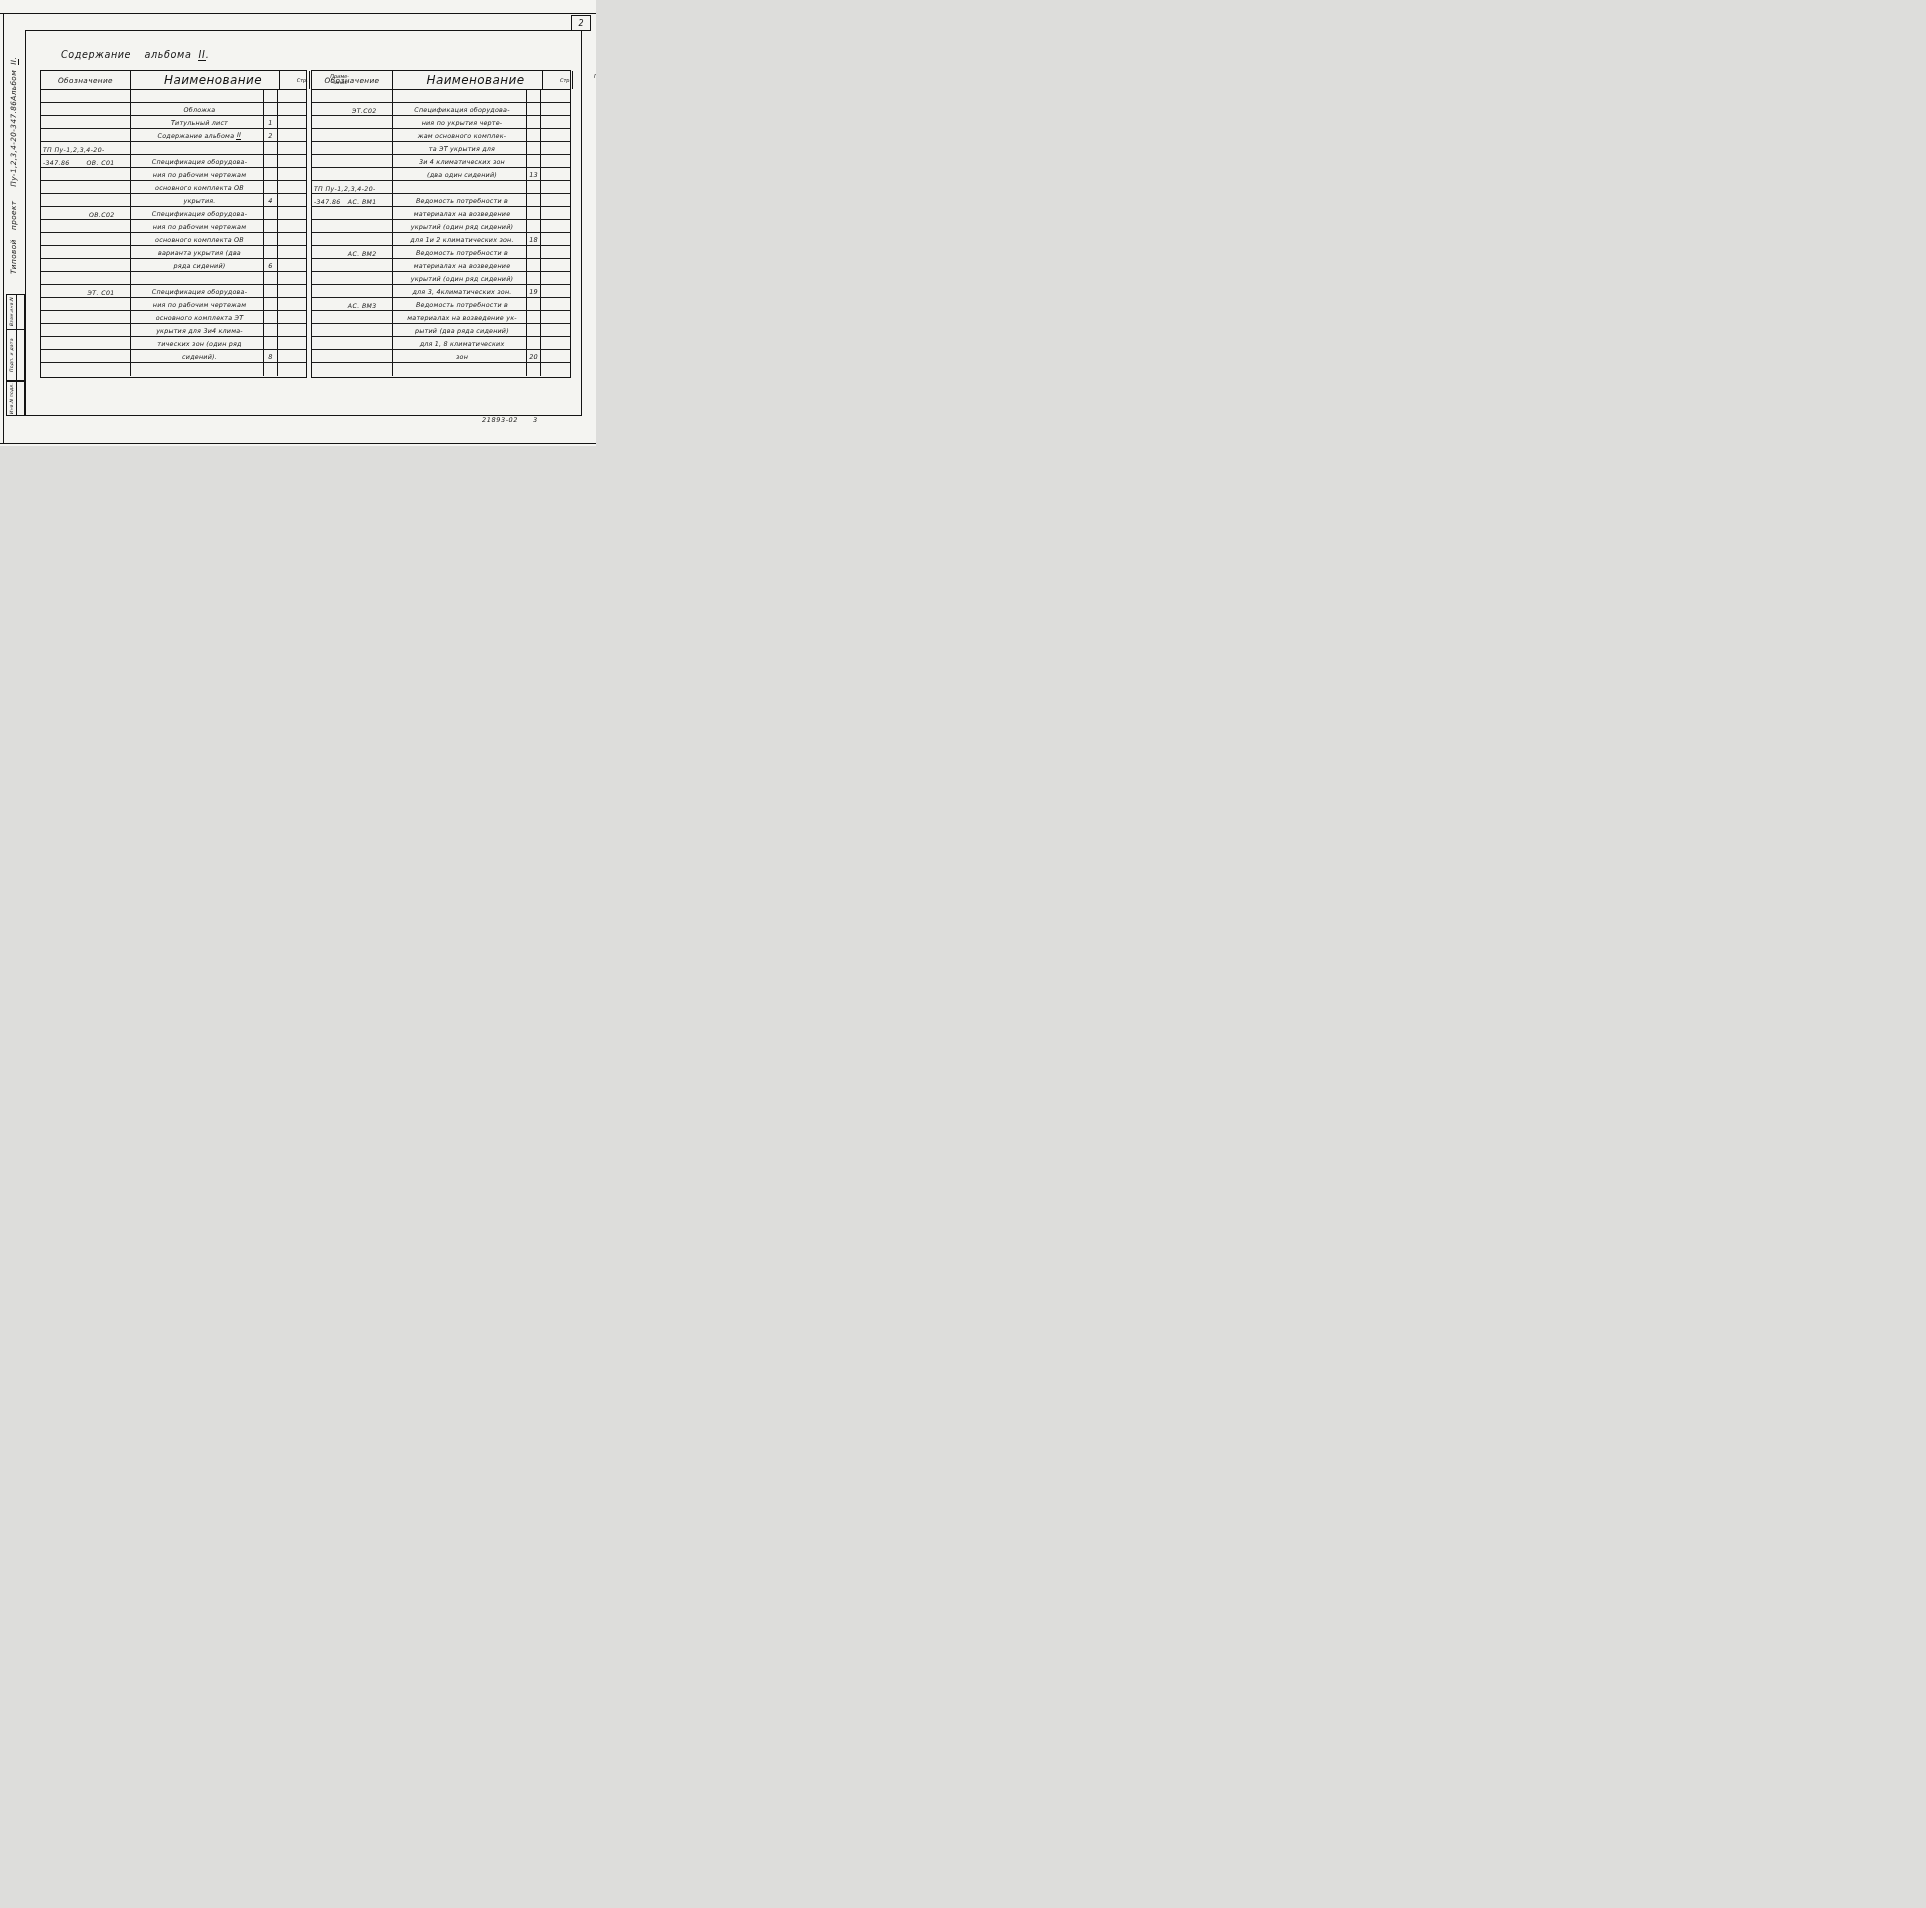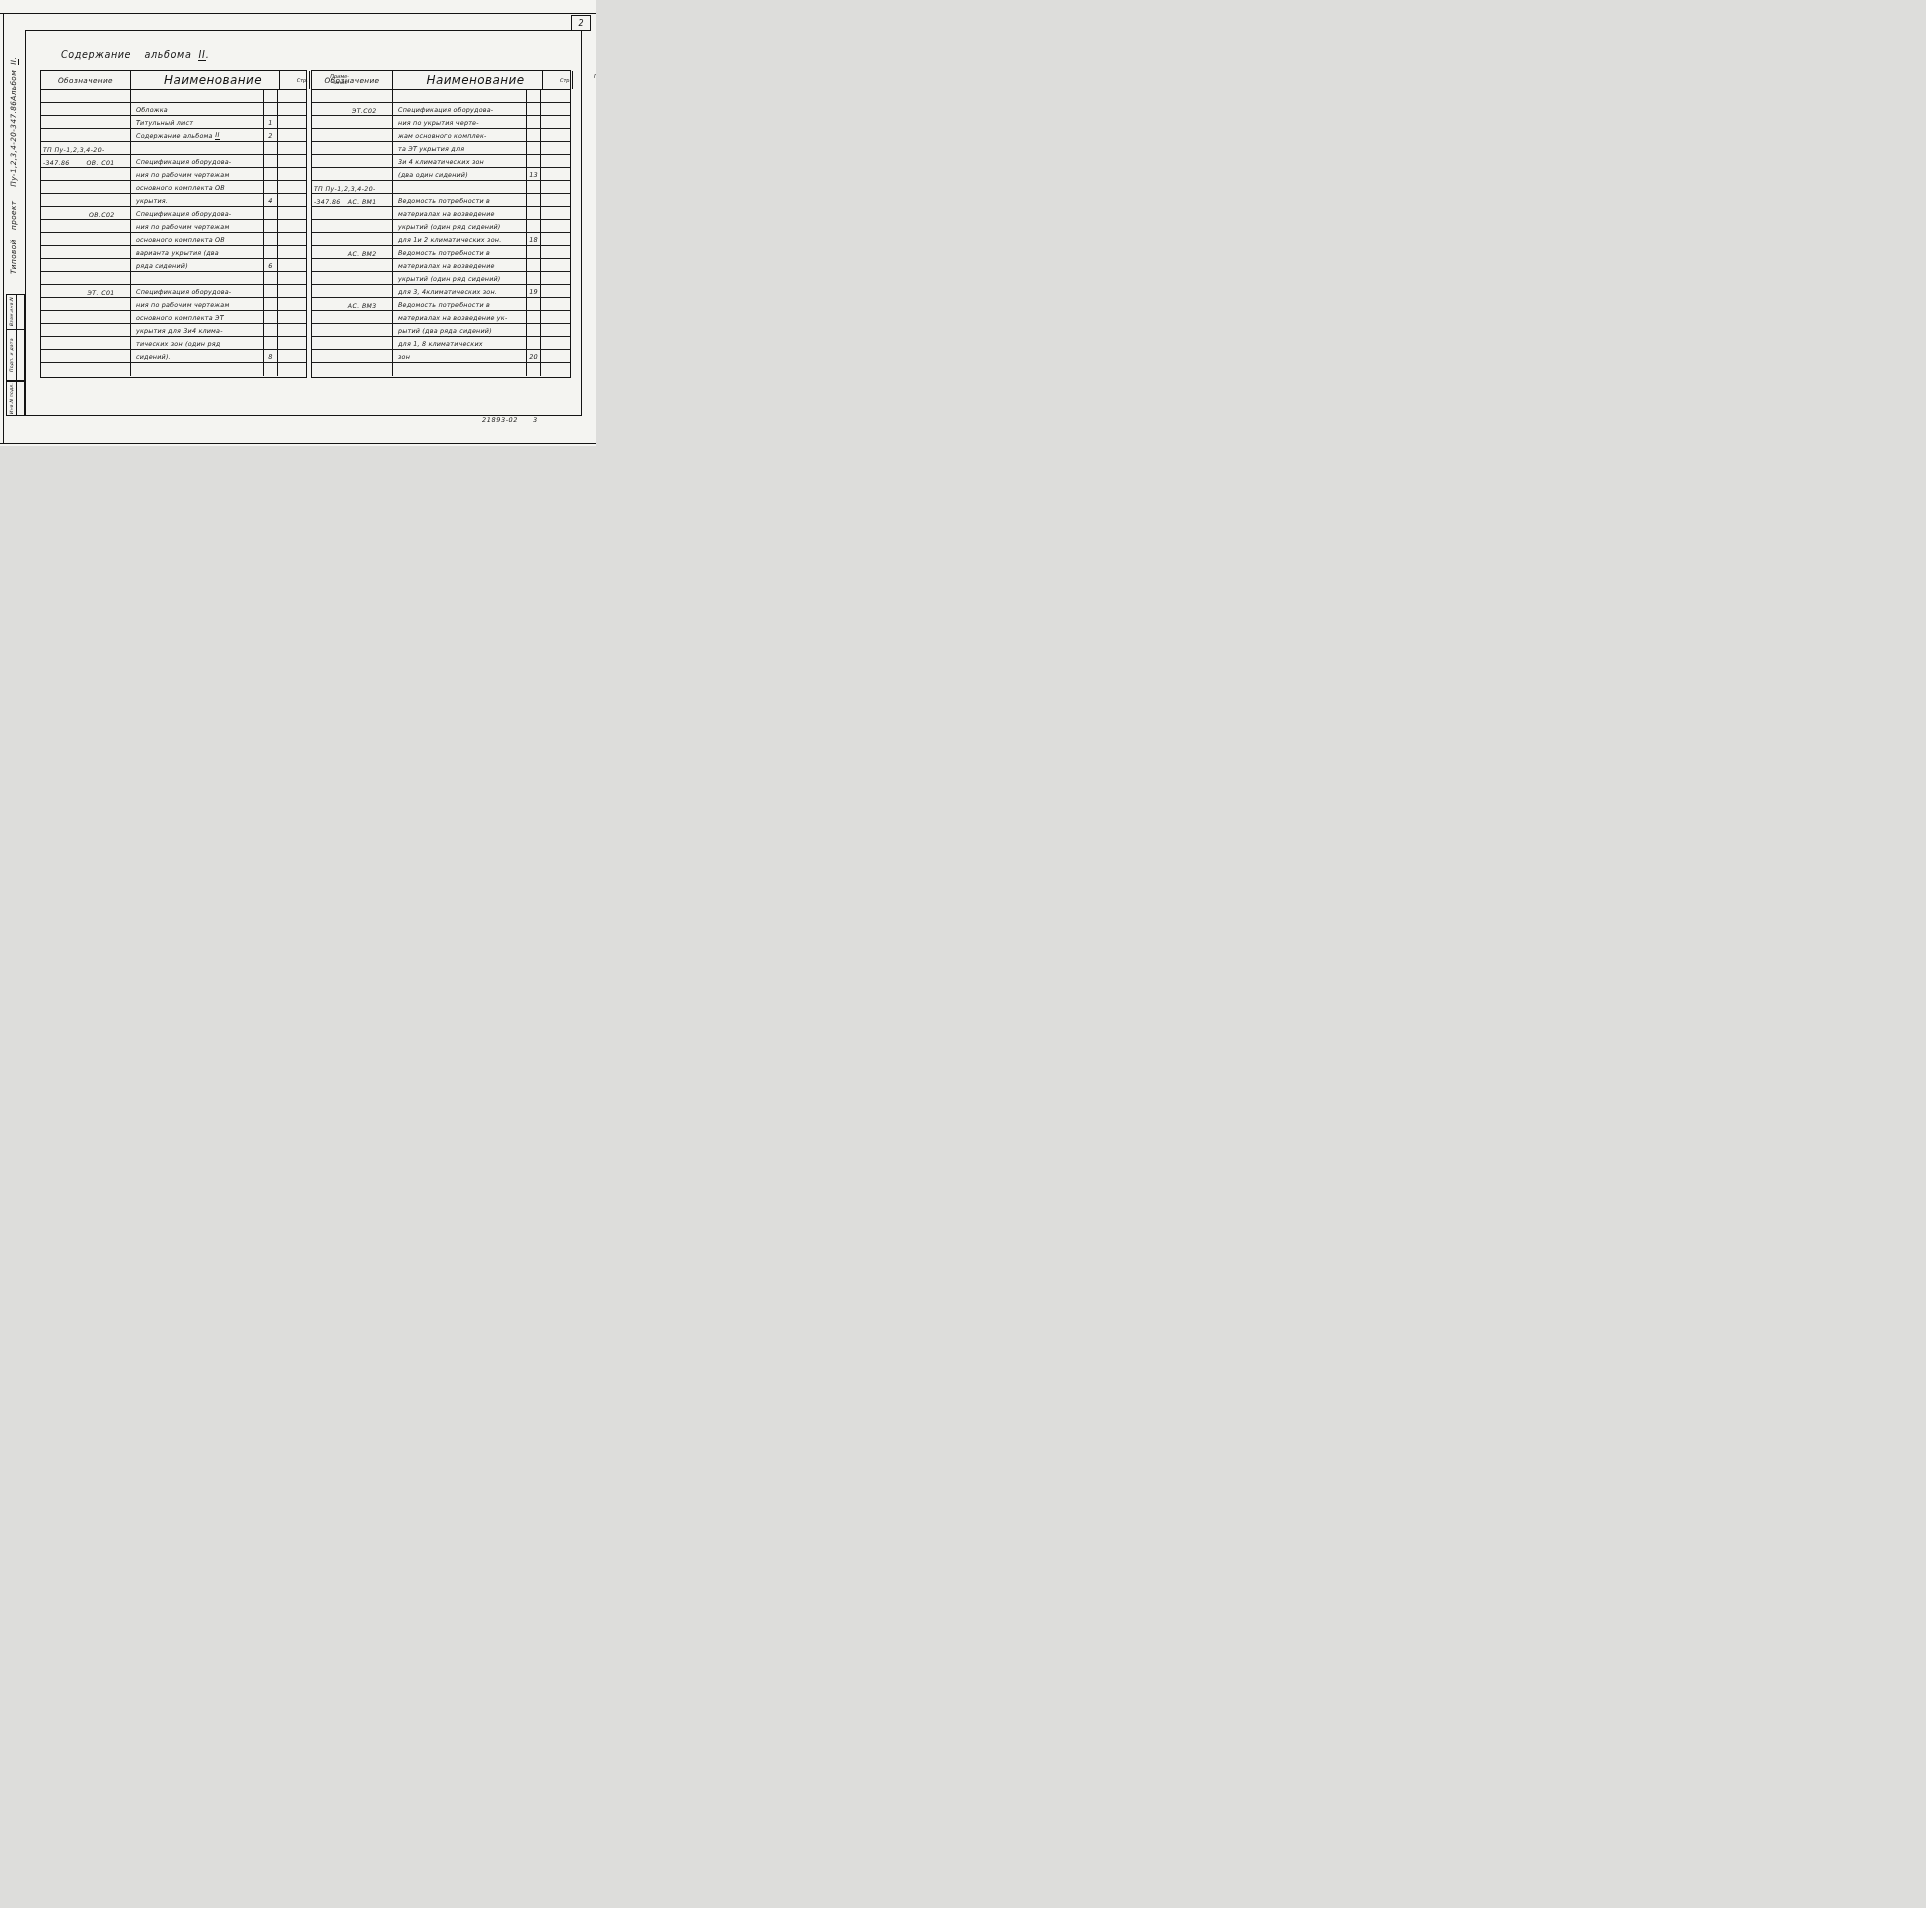--- a/index.html
+++ b/index.html
@@ -35,21 +35,21 @@
       white-space:nowrap;}
   .hc-des{font-size:7.3px;border-right:1.2px solid #141414;letter-spacing:0.4px;}
   .hc-name{font-size:12px;border-right:0.8px solid #141414;letter-spacing:0.4px;}
   .hc-page{font-size:5px;border-right:0.8px solid #141414;}
   .hc-note{font-size:5px;flex-direction:column;line-height:1.15;}
   .trow{height:13px;border-bottom:0.8px solid #1c1c1c;box-sizing:border-box;}
   .trow:last-child{border-bottom:none;}
   .cell{box-sizing:border-box;display:flex;align-items:flex-end;padding-bottom:1.2px;
         white-space:pre;overflow:visible;}
   .c-des{border-right:1.2px solid #141414;font-size:6.2px;padding-left:1.9px;letter-spacing:0.4px;}
-  .c-name{border-right:0.8px solid #141414;font-size:6.4px;padding-left:5px;letter-spacing:0.2px;}
+  .c-name{border-right:0.8px solid #141414;font-size:6.4px;padding-left:5px;letter-spacing:0.2px;justify-content:center;}
   .c-page{border-right:0.8px solid #141414;justify-content:center;font-size:6.5px;}
   .d2{margin-left:auto;padding-right:15.4px;}
   
   .project{position:absolute;left:5px;top:274px;width:239px;height:17.7px;
            transform:rotate(-90deg);transform-origin:0 0;
            display:flex;align-items:center;font-size:7.3px;letter-spacing:0.4px;
            word-spacing:1.9px;white-space:pre;}
   
   .stamp{position:absolute;left:5.8px;width:19px;border:0.8px solid #141414;box-sizing:border-box;}
   .stamp::after{content:'';position:absolute;left:8.9px;top:0;bottom:0;width:0.8px;background:#141414;}

